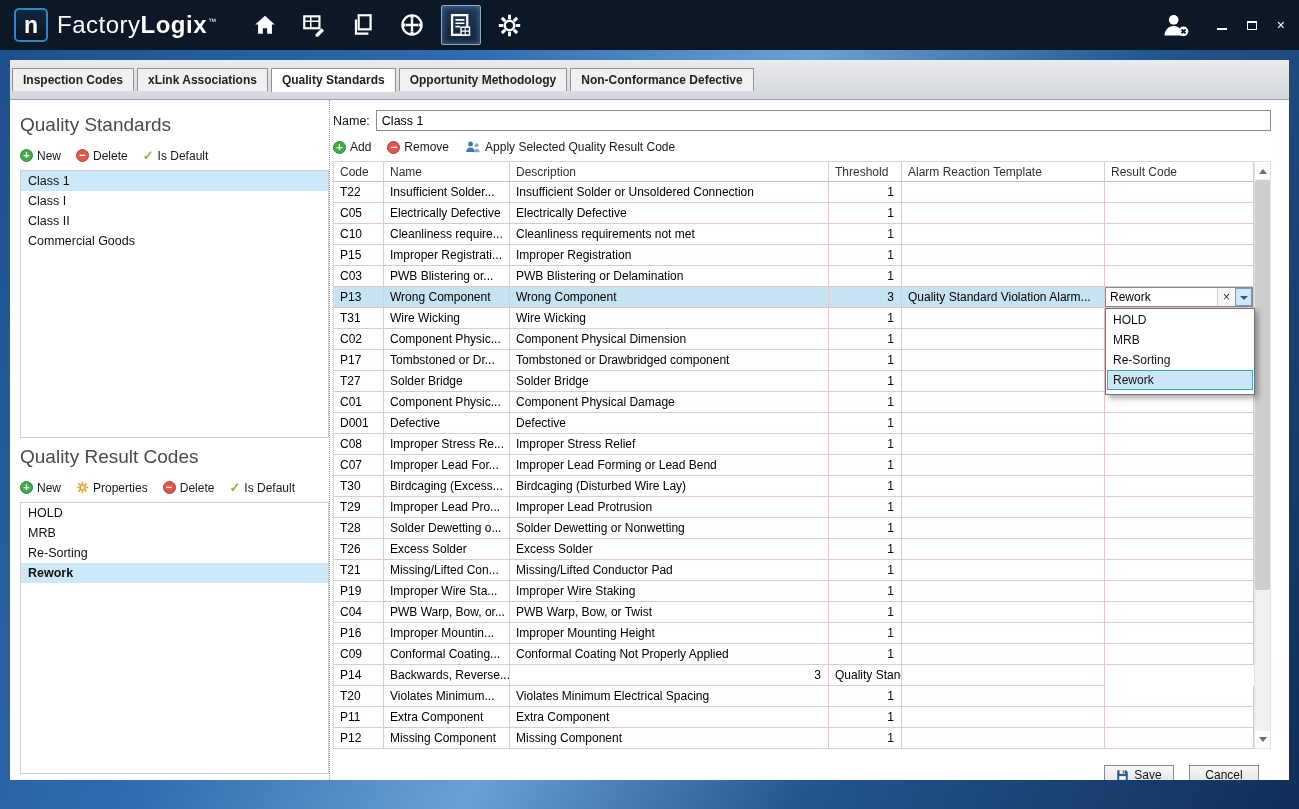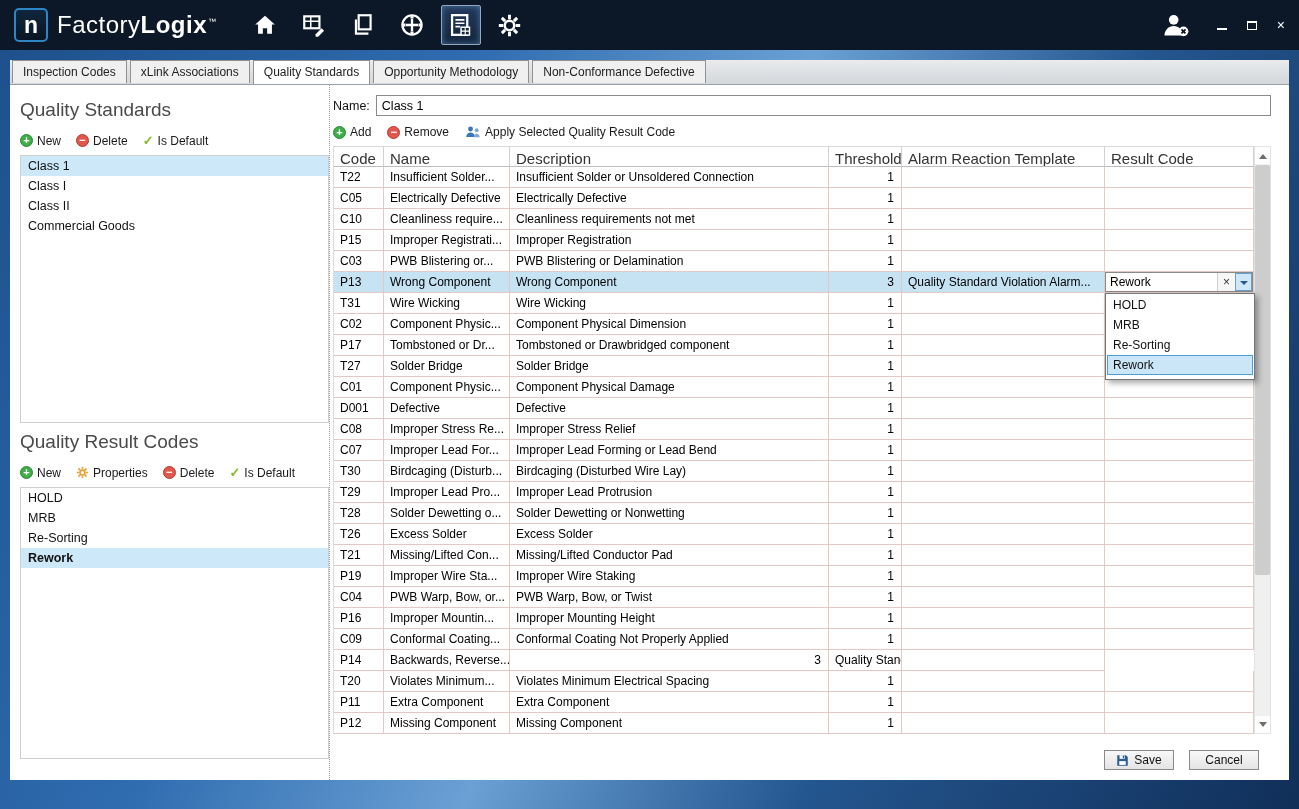--- a/index.html
+++ b/index.html
@@ -23,22 +23,22 @@
   .nav-btn.active { border:1px solid #8fa8c0; background:linear-gradient(#22395a,#14263c);
     box-shadow:0 0 6px rgba(120,180,240,.5) inset; }
   .tb-right { margin-left:auto; display:flex; align-items:center; gap:18px; }
   .win-ctl { display:flex; align-items:center; gap:20px; margin-left:8px; }
   .min-glyph { display:inline-block; width:10px; height:8px; border-bottom:2px solid #fff; }
   .max-glyph { display:inline-block; width:10px; height:9px; border:1px solid #fff; border-top-width:2px; }
   .close-glyph { font-size:14px; color:#fff; line-height:10px; }
 
   
   .workspace { position:absolute; top:60px; left:10px; right:10px; bottom:29px; display:flex; flex-direction:column; }
-  .tabbar { height:25px; background:linear-gradient(#e9ebed,#d4d7db); border-bottom:1px solid #98a0a8;
-    display:flex; align-items:flex-start; padding-left:2px; }
+  .tabbar { height:40px; background:linear-gradient(#e9ebed,#d4d7db); border-bottom:1px solid #98a0a8;
+    display:flex; align-items:center; padding-left:2px;font-weight:bold; }
   .tab { background:#f0f0f0; border:1px solid #919191; border-bottom:none; padding:4px 10px;
     font-size:12px; color:#222; margin-right:3px; white-space:nowrap; }
   .tab.active { background:#fff; position:relative; z-index:2; margin-bottom:-1px; padding-bottom:5px; }
 
   .content { flex:1; background:#fff; display:flex; overflow:hidden; }
 
   
   .left-panel { width:323px; border-right:1px dotted #9a9a9a; padding:6px 0 0 10px; display:flex; flex-direction:column; }
   .section-title { font-size:19px; font-weight:300; color:#4a4a4a; margin:8px 0 12px; }
   .mini-toolbar { display:flex; align-items:center; gap:15px; font-size:12px; color:#1a1a1a; margin-bottom:7px; }
@@ -58,21 +58,21 @@
   
   .right-panel { flex:1; padding:10px 18px 0 3px; display:flex; flex-direction:column; position:relative; }
   .name-row { display:flex; align-items:center; gap:6px; }
   .name-label { font-size:12.5px; color:#111; }
   .name-input { flex:1; height:21px; border:1px solid #8a8a8a; font-size:12.5px; padding:0 5px; outline:none; }
   .main-toolbar { display:flex; align-items:center; gap:16px; font-size:12px; color:#1a1a1a; margin-top:9px; }
 
   .table-zone { margin-top:7px; display:flex; position:relative; }
   .grid { width:921px; border-left:1px solid #ddd; position:relative; }
   .thead, .tr { display:grid; grid-template-columns:50px 126px 319px 73px 203px 149px; height:21px; }
-  .th { font-size:15px; color:#333; padding:3px 7px 0 6px; background:#fff;
+  .th { font-size:12px; color:#333; padding:3px 7px 0 6px; background:#fff;
     border-right:1px solid #d2d2d2; border-bottom:1px solid #bdbdbd; border-top:1px solid #d8d8d8;
     white-space:nowrap; overflow:hidden; }
   .td { font-size:12px; color:#000; padding:3px 0 0 6px; border-right:1px solid #e2c9c4; border-bottom:1px solid #e2c9c4;
     white-space:nowrap; overflow:hidden; }
   .col-threshold { text-align:right; padding-right:7px; padding-left:0; }
   .tr.sel .td { background:#c6e3f4; }
   .tr.sel .col-result { padding:0; }
 
   .combo { display:flex; height:100%; border:1px solid #8a8a8a; background:#fff; }
   .combo-val { flex:1; font-size:12px; padding:2px 0 0 4px; }
@@ -400,21 +400,21 @@
               <div class="tr">
                 <div class="td col-code">C07</div>
                 <div class="td col-name">Improper Lead For...</div>
                 <div class="td col-desc">Improper Lead Forming or Lead Bend</div>
                 <div class="td col-threshold">1</div>
                 <div class="td col-alarm"></div>
                 <div class="td col-result"></div>
               </div>
               <div class="tr">
                 <div class="td col-code">T30</div>
-                <div class="td col-name">Birdcaging (Disturb...</div>
+                <div class="td col-name">Birdcaging (Excess...</div>
                 <div class="td col-desc">Birdcaging (Disturbed Wire Lay)</div>
                 <div class="td col-threshold">1</div>
                 <div class="td col-alarm"></div>
                 <div class="td col-result"></div>
               </div>
               <div class="tr">
                 <div class="td col-code">T29</div>
                 <div class="td col-name">Improper Lead Pro...</div>
                 <div class="td col-desc">Improper Lead Protrusion</div>
                 <div class="td col-threshold">1</div>

